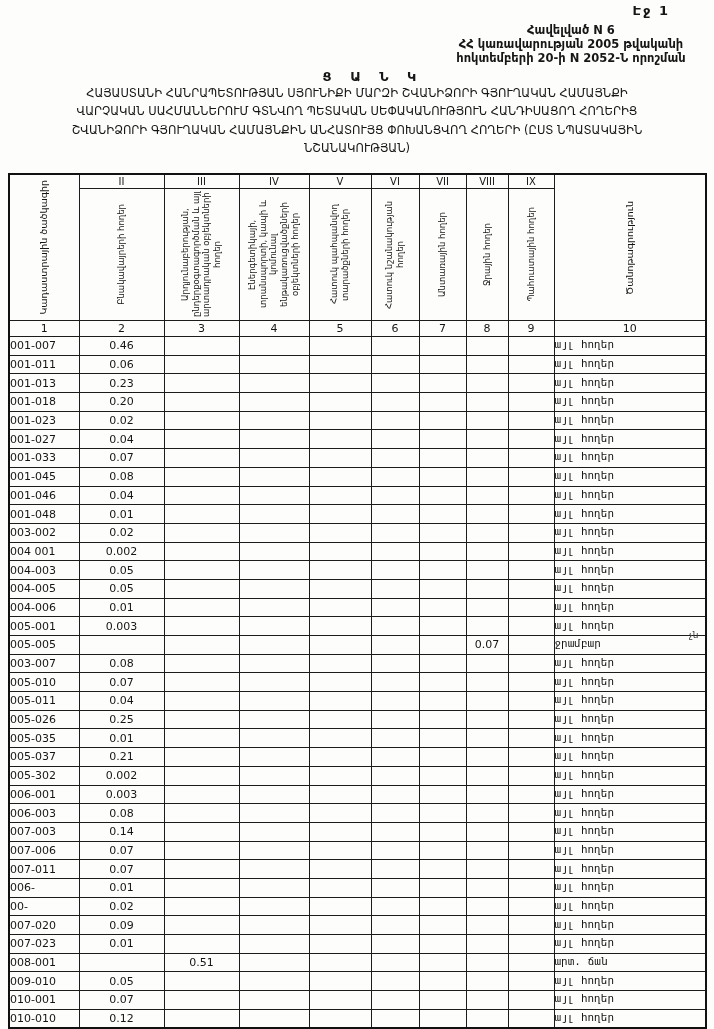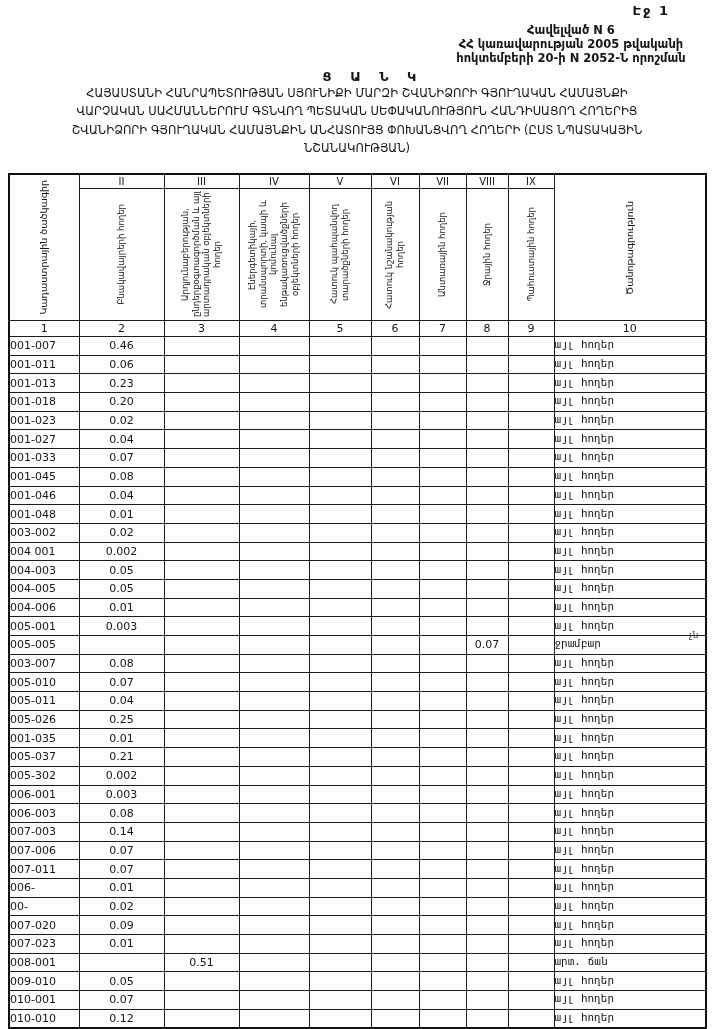--- a/index.html
+++ b/index.html
@@ -392,21 +392,21 @@
         <td class="val"></td>
         <td class="val"></td>
         <td class="val"></td>
         <td class="val"></td>
         <td class="val"></td>
         <td class="val"></td>
         <td class="val"></td>
         <td class="note">այլ հողեր</td>
       </tr>
       <tr class="datarow">
-        <td class="code">001-035</td>
+        <td class="code">005-035</td>
         <td class="val">0.01</td>
         <td class="val"></td>
         <td class="val"></td>
         <td class="val"></td>
         <td class="val"></td>
         <td class="val"></td>
         <td class="val"></td>
         <td class="val"></td>
         <td class="note">այլ հողեր</td>
       </tr>

